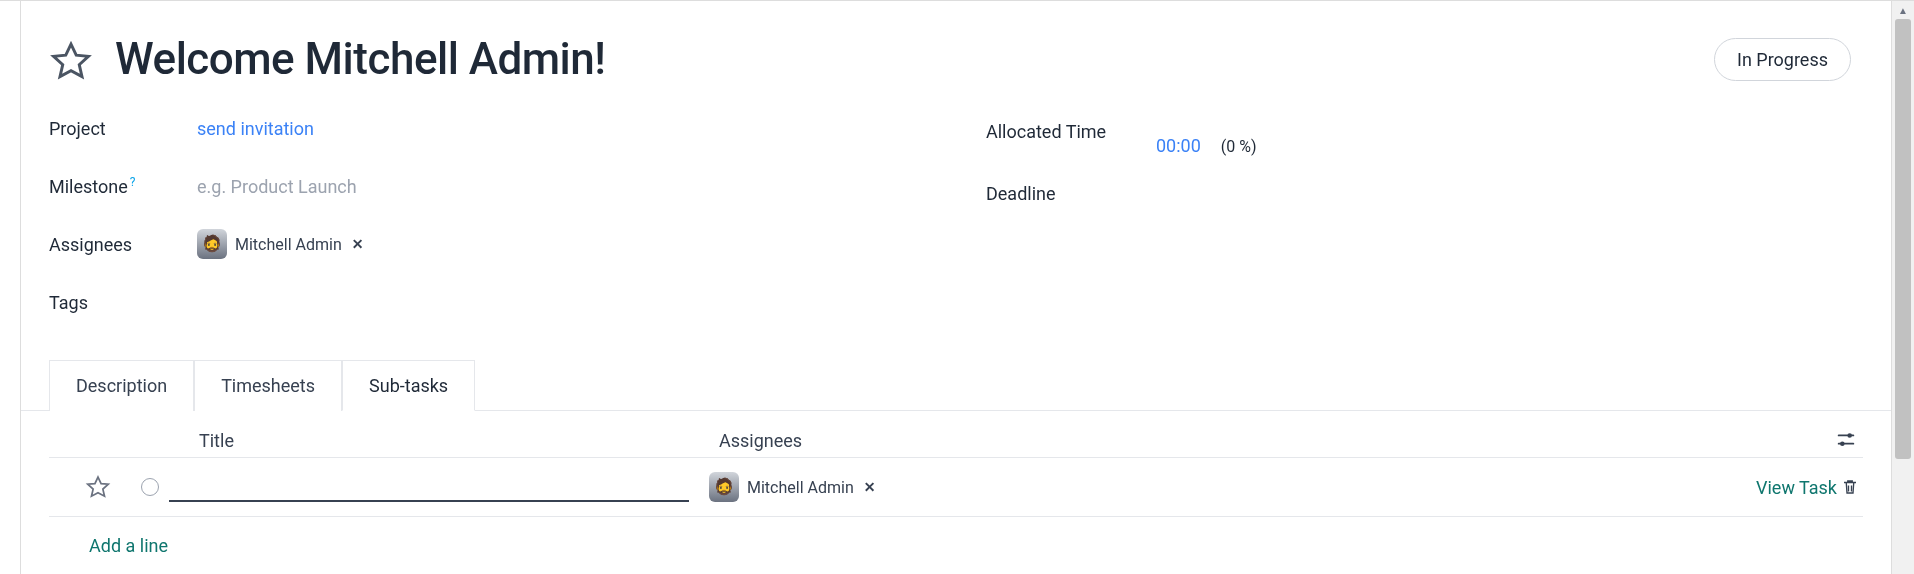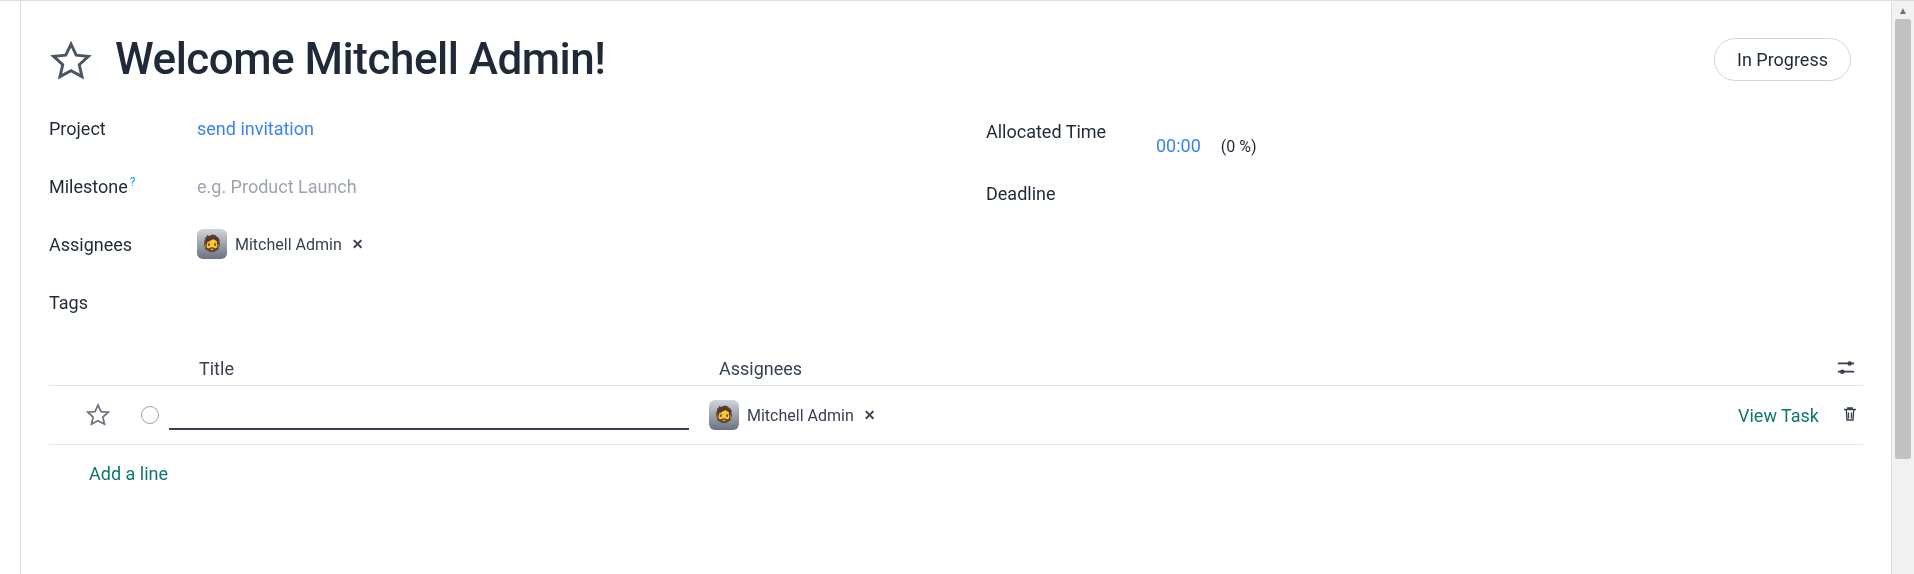--- a/index.html
+++ b/index.html
@@ -240,22 +240,22 @@
     height: 30px;
     margin-right: 20px;
   }
   .row-assignees-cell {
     display: flex;
     align-items: center;
   }
   .row-actions {
     margin-left: auto;
     display: flex;
-    align-items: center;
-    gap: 22px;
+    align-items: flex-end;
+    gap: 4px;
     margin-right: 4px;
   }
   .view-task-link {
     color: var(--teal);
     font-size: 18px;
   }
   .trash-icon { width: 18px; height: 20px; color: #374151; }
 
   .add-line {
     color: var(--teal);
@@ -319,20 +319,25 @@
             <span class="value">00:00</span>
             <span class="pct">(0 %)</span>
           </span>
         </div>
         <div class="field">
           <span class="label" style="width:170px">Deadline</span>
         </div>
       </div>
     </div>
 
+    <div class="tabs">
+      <div class="tab inactive">Description</div>
+      <div class="tab inactive">Timesheets</div>
+      <div class="tab active">Sub-tasks</div>
+    </div>
 
     <div class="subtask-header">
       <span class="col-title">Title</span>
       <span class="col-assignees">Assignees</span>
       <span class="settings-icon">
         <svg viewBox="0 0 24 24" fill="currentColor">
           <rect x="3" y="6" width="18" height="2" rx="1"></rect>
           <circle cx="16" cy="7" r="2.5" fill="currentColor"></circle>
           <rect x="3" y="15" width="18" height="2" rx="1"></rect>
           <circle cx="8" cy="16" r="2.5" fill="currentColor"></circle>

